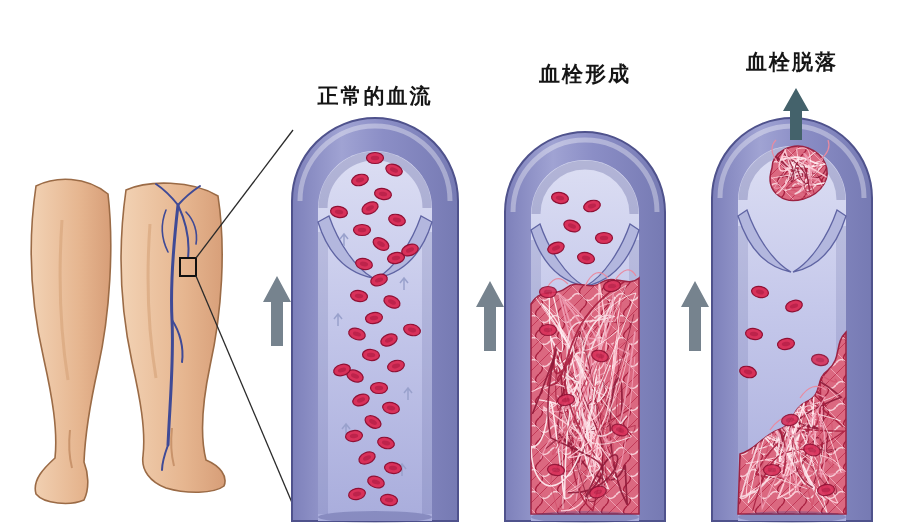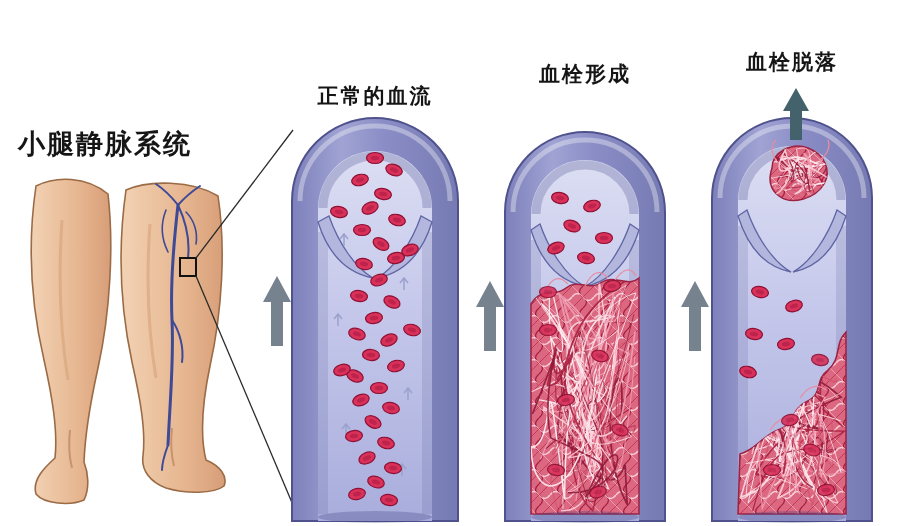--- a/index.html
+++ b/index.html
@@ -289,17 +289,16 @@
         </g>
       <ellipse cx="792" cy="517" rx="54" ry="6" fill="rgba(60,64,130,0.30)"></ellipse>
     </g>
 
     <polygon fill="#76838e" points="277,276 263,302 271,302 271,346 283,346 283,302 291,302"></polygon>
     <polygon fill="#76838e" points="490,281 476,307 484,307 484,351 496,351 496,307 504,307"></polygon>
     <polygon fill="#76838e" points="695,281 681,307 689,307 689,351 701,351 701,307 709,307"></polygon>
     <polygon fill="#44626b" points="796,88 783,111 790,111 790,140 802,140 802,111 809,111"></polygon>
   </svg>
 
-  <div class="txt left-label">小腿静脉系统</div>
   <div class="txt col col1">正常的血流</div>
   <div class="txt col col2">血栓形成</div>
   <div class="txt col col3">血栓脱落</div>
 </div>
 
 </body></html>

